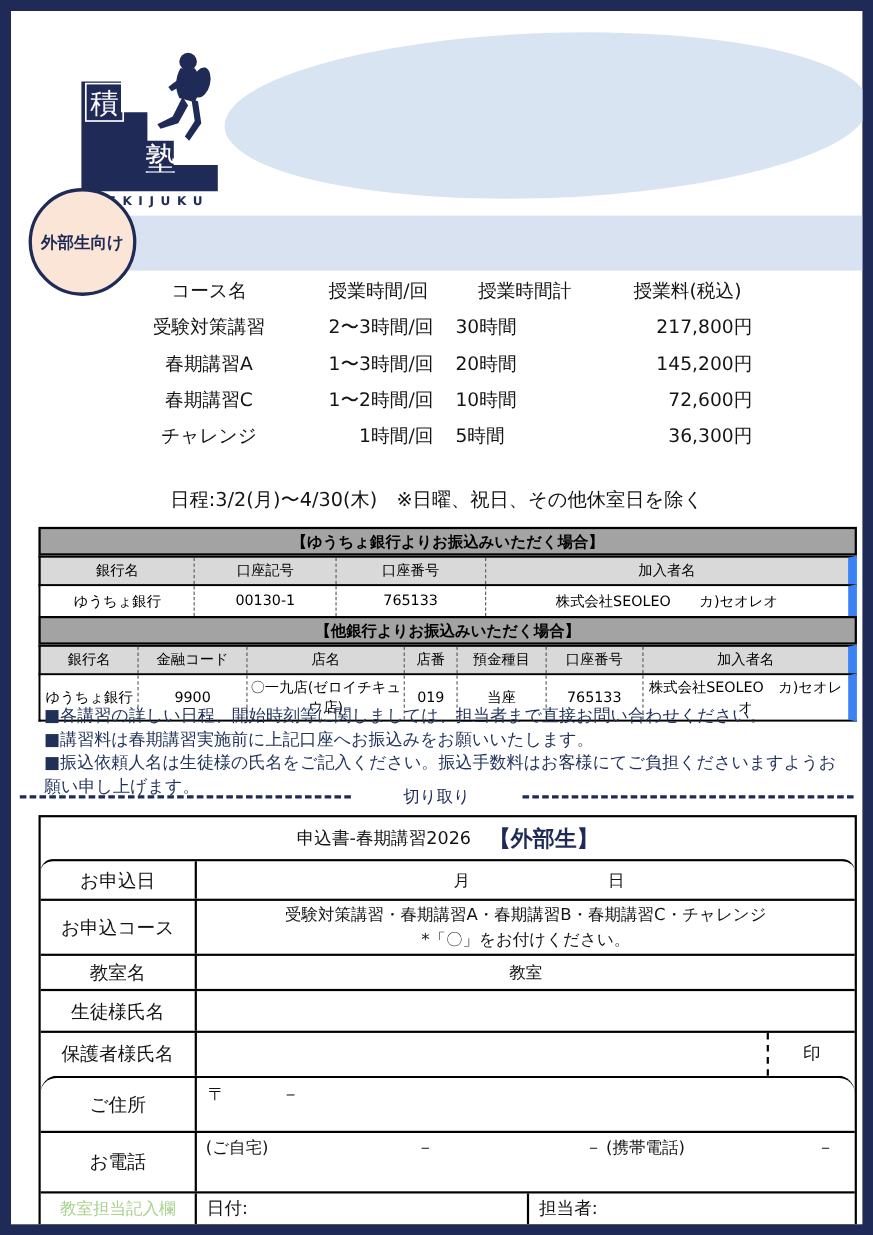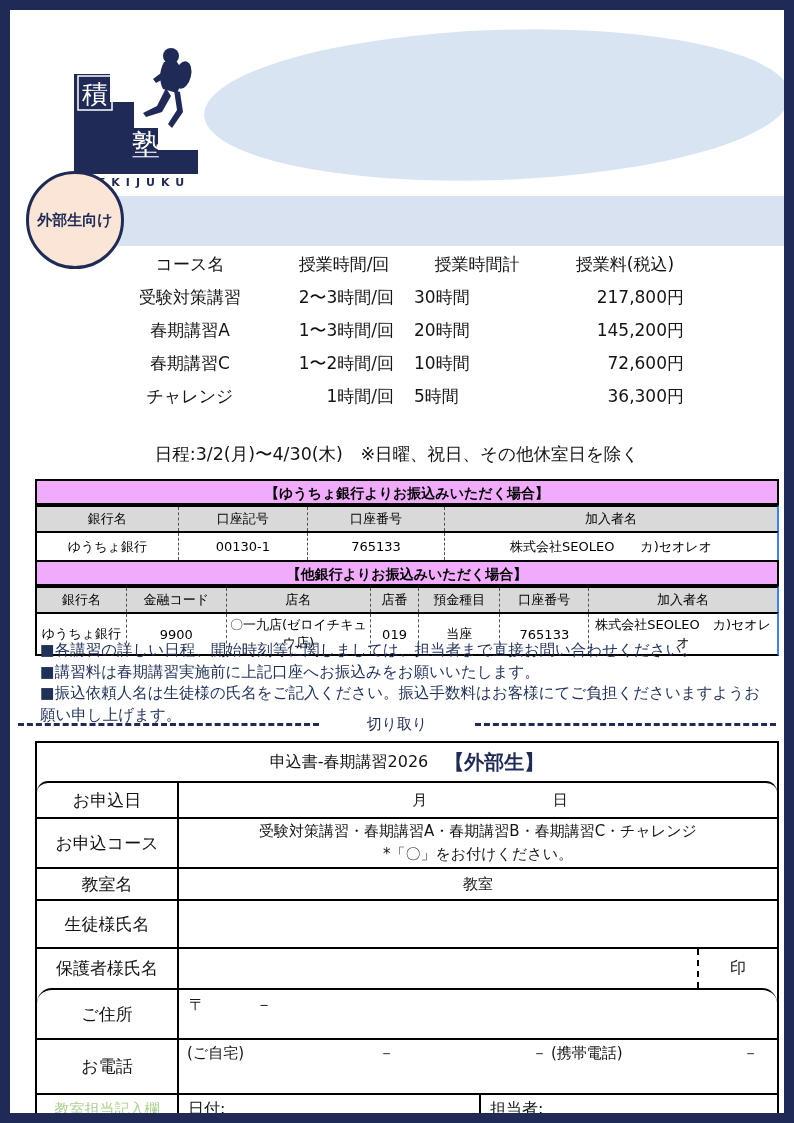--- a/index.html
+++ b/index.html
@@ -29,22 +29,22 @@
   .c0 { width:168px; text-align:center; }
   .c1 { width:140px; text-align:right; padding-right:20px; }
   .c2 { width:126px; text-align:left; padding-right:42px; }
   .c3 { width:170px; text-align:right; padding-right:26px; }
   .schedule { position:absolute; left:0; top:432px; width:774px; text-align:center;
               font-size:17.5px; color:#141414; }
 
   
   .banks { position:absolute; left:25px; top:469px; width:744px; color:#000; }
   .b-title { border:2px solid #000; height:26px; line-height:24px; text-align:center;
-             font-weight:bold; font-size:14px; background:#f0abfc; }
-  .b-head, .b-row { display:flex; border-left:2px solid #000; border-right:2px solid #3b82f6; }
+             font-weight:bold; font-size:14px; background:#a3a3a3; }
+  .b-head, .b-row { display:flex; border-left:2px solid #000; border-right:8px solid #3b82f6; }
   .b-head { background:#d9d9d9; }
   .b-head > div, .b-row > div { border-left:1px dashed #555; display:flex; align-items:center;
              justify-content:center; text-align:center; font-size:13px; min-height:24px; padding:2px 2px; }
   .b-head > div:first-child, .b-row > div:first-child { border-left:none; }
   .b-row > div { min-height:27px; background:#fff; }
   .small { font-size:11px; }
   .t1-0{width:19%;} .t1-1{width:17.5%;} .t1-2{width:18.5%;} .t1-3{width:45%;}
   .t2-0{width:12%;} .t2-1{width:13.5%;} .t2-2{width:19.5%;} .t2-3{width:6.5%;}
   .t2-4{width:11%;} .t2-5{width:12%;} .t2-6{width:25.5%;}
 
@@ -57,21 +57,21 @@
   .cut-label { margin:0 48px; font-size:15px; }
 
   
   .form { position:absolute; left:25px; top:731px; width:744px; border:2px solid #000; color:#141414; }
   .f-row { display:flex; border-top:2px solid #000; align-items:stretch; }
   .f-row.first { border-top:none; }
   .f-label { flex:0 0 142px; border-right:2px solid #000; display:flex; align-items:center;
              justify-content:center; font-size:17px; }
   .f-cell { flex:1; position:relative; font-size:15px; }
   .h-title{height:38px;} .h-date{height:36px;border-radius:11px;} .h-course{height:50px;} .h-class{height:32px;}
-  .h-student{height:48px;} .h-guardian{height:41px;} .h-addr{height:50px;border-radius:15px;} .h-phone{height:55px;}
+  .h-student{height:38px;} .h-guardian{height:41px;} .h-addr{height:50px;border-radius:15px;} .h-phone{height:55px;}
   .h-staff{height:30px;}
   .f-titlecell { flex:1; display:flex; align-items:center; justify-content:center; gap:16px; }
   .f-doc-title { font-size:16px; }
   .f-audience { font-size:20px; font-weight:bold; color:#1f2b56; }
   .f-datecell { display:flex; align-items:center; }
   .f-month { margin-left:39%; } .f-day { margin-left:21%; }
   .f-coursecell { display:flex; flex-direction:column; align-items:center; justify-content:center;
                   line-height:1.55; }
   .f-classcell { display:flex; align-items:center; justify-content:center; }
   .f-guardcell { display:flex; }

